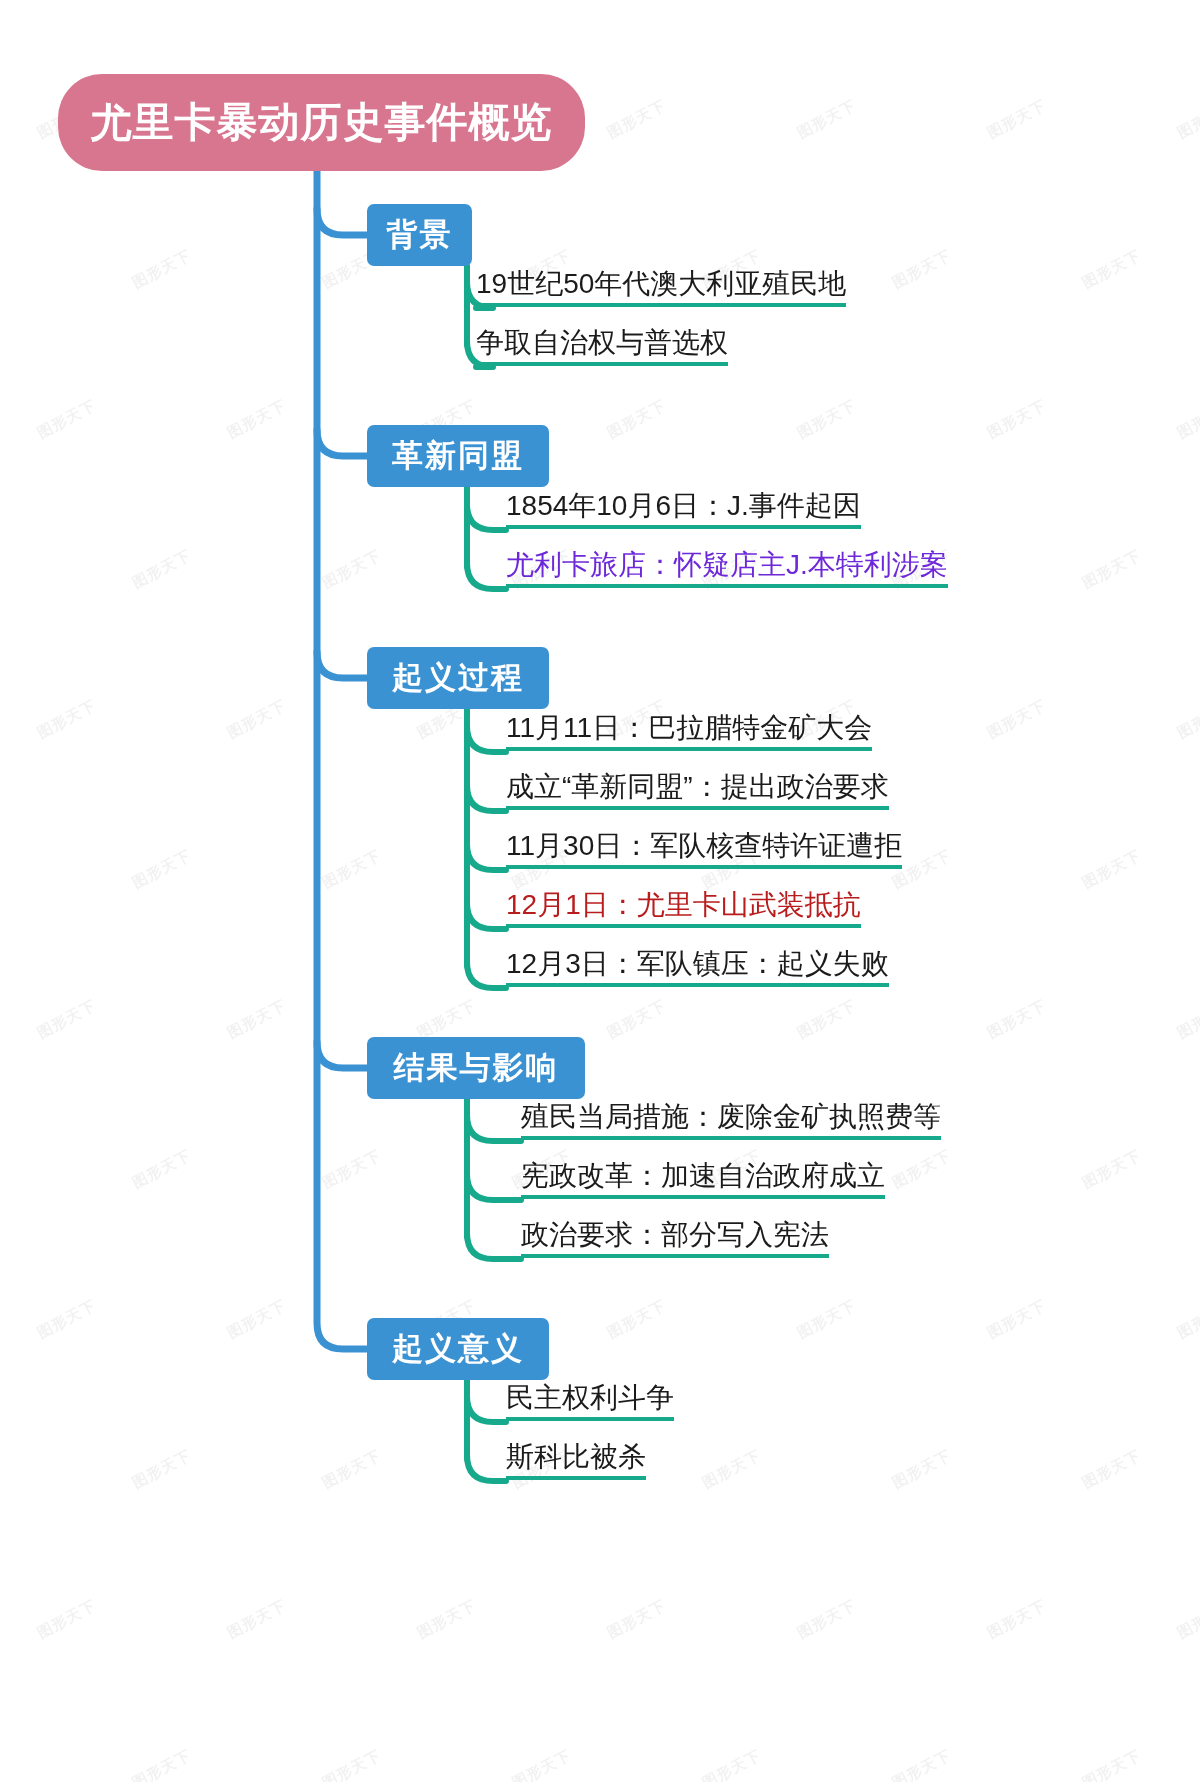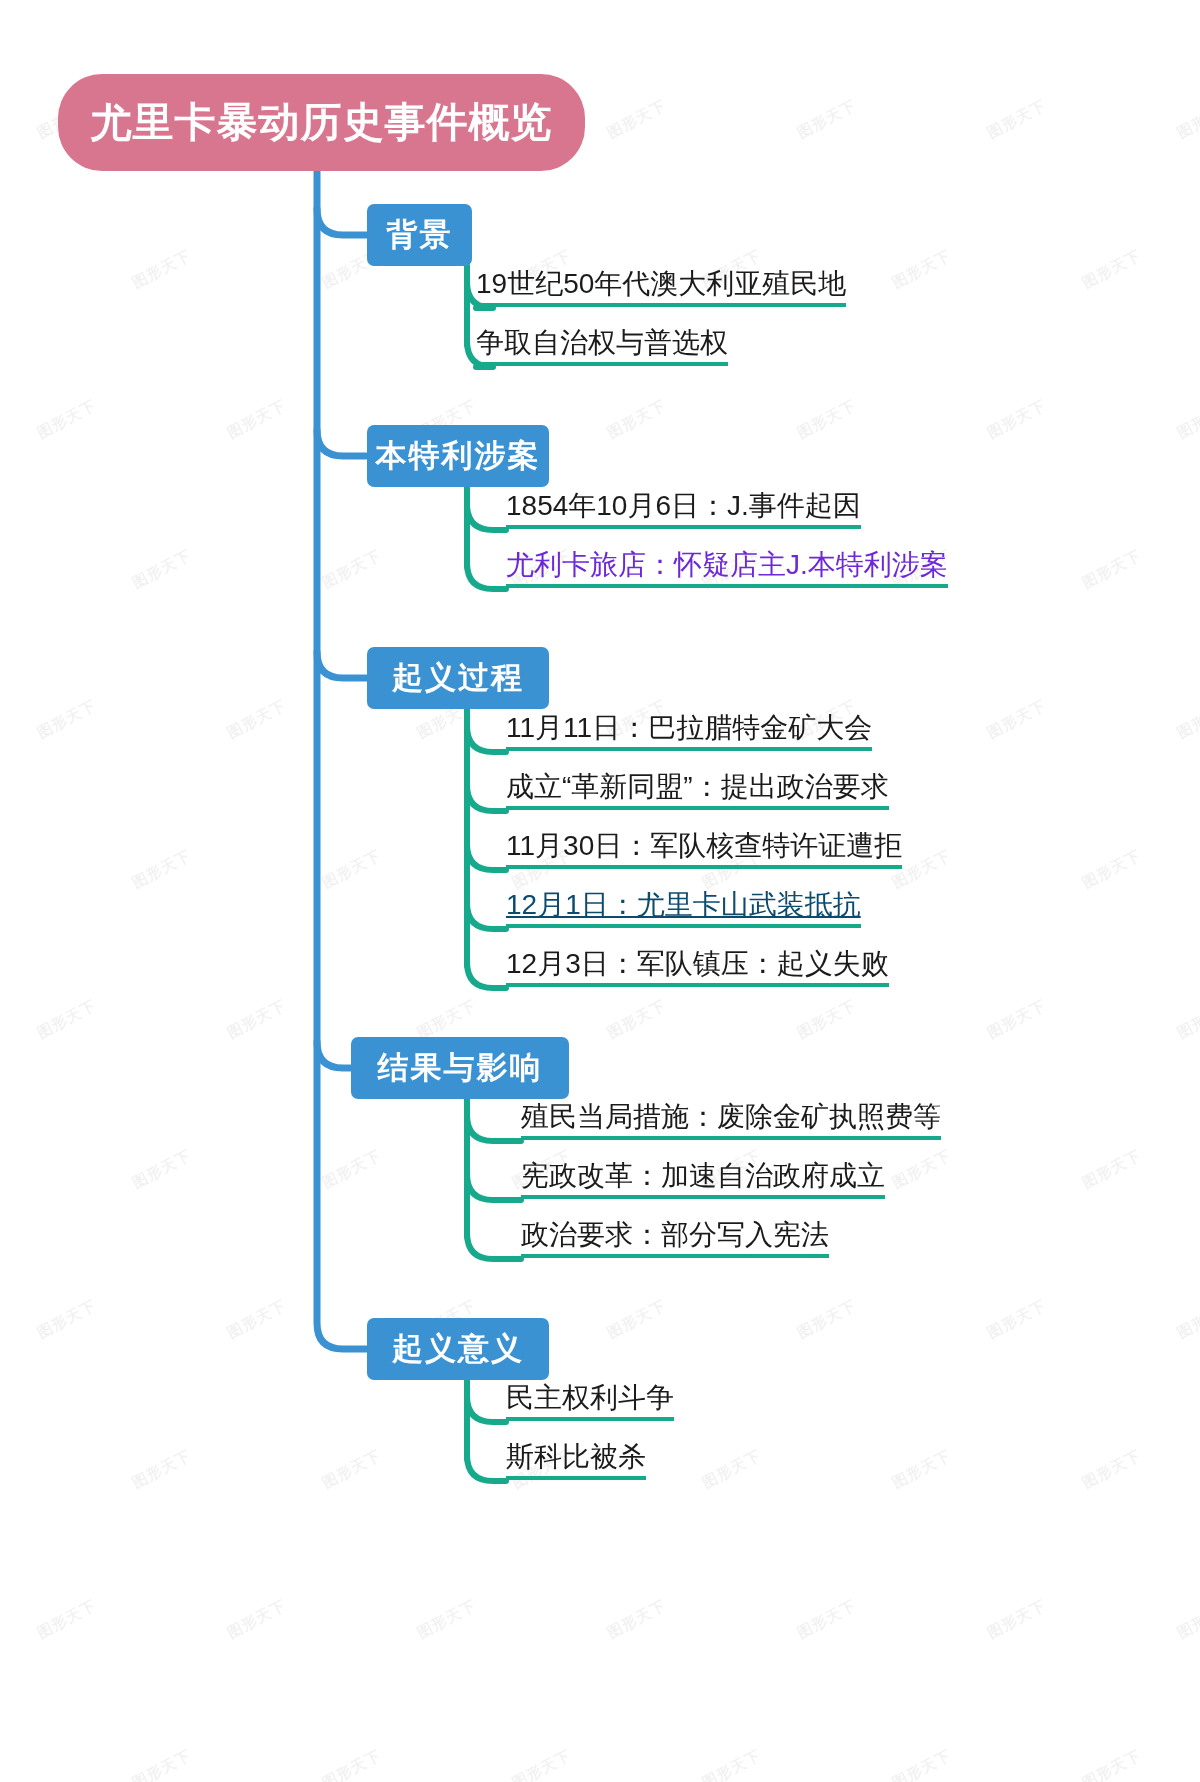--- a/index.html
+++ b/index.html
@@ -206,33 +206,33 @@
   <div id="nodes">
       <div class="node root-node" style="left: 58px; top: 74px; width: 527px; height: 97px; background: rgb(216, 117, 143);">
         <span>尤里卡暴动历史事件概览</span>
       </div>
       <div class="node branch-node" style="left: 367px; top: 204px; width: 105px; height: 62px; background: rgb(59, 146, 211);">
         <span>背景</span>
       </div>
       <div class="node leaf-node" style="left: 476px; top: 270px; border-bottom-color: rgb(23, 169, 139); color: rgb(27, 27, 27);"><span>19世纪50年代澳大利亚殖民地</span></div>
       <div class="node leaf-node" style="left: 476px; top: 329px; border-bottom-color: rgb(23, 169, 139); color: rgb(27, 27, 27);"><span>争取自治权与普选权</span></div>
       <div class="node branch-node" style="left: 367px; top: 425px; width: 182px; height: 62px; background: rgb(59, 146, 211);">
-        <span>本特利涉案</span>
+        <span>革新同盟</span>
       </div>
       <div class="node leaf-node" style="left: 506px; top: 492px; border-bottom-color: rgb(23, 169, 139); color: rgb(27, 27, 27);"><span>1854年10月6日：J.事件起因</span></div>
       <div class="node leaf-node" style="left: 506px; top: 551px; border-bottom-color: rgb(23, 169, 139); color: #6d28d9;"><span>尤利卡旅店：怀疑店主J.本特利涉案</span></div>
       <div class="node branch-node" style="left: 367px; top: 647px; width: 182px; height: 62px; background: rgb(59, 146, 211);">
         <span>起义过程</span>
       </div>
       <div class="node leaf-node" style="left: 506px; top: 714px; border-bottom-color: rgb(23, 169, 139); color: rgb(27, 27, 27);"><span>11月11日：巴拉腊特金矿大会</span></div>
       <div class="node leaf-node" style="left: 506px; top: 773px; border-bottom-color: rgb(23, 169, 139); color: rgb(27, 27, 27);"><span>成立“革新同盟”：提出政治要求</span></div>
       <div class="node leaf-node" style="left: 506px; top: 832px; border-bottom-color: rgb(23, 169, 139); color: rgb(27, 27, 27);"><span>11月30日：军队核查特许证遭拒</span></div>
-      <div class="node leaf-node" style="left: 506px; top: 891px; border-bottom-color: rgb(23, 169, 139); color: #0c4a6e; text-decoration: underline;"><span>12月1日：尤里卡山武装抵抗</span></div>
+      <div class="node leaf-node" style="left: 506px; top: 891px; border-bottom-color: rgb(23, 169, 139); color: #b91c1c;"><span>12月1日：尤里卡山武装抵抗</span></div>
       <div class="node leaf-node" style="left: 506px; top: 950px; border-bottom-color: rgb(23, 169, 139); color: rgb(27, 27, 27);"><span>12月3日：军队镇压：起义失败</span></div>
-      <div class="node branch-node" style="left: 351px; top: 1037px; width: 218px; height: 62px; background: rgb(59, 146, 211);">
+      <div class="node branch-node" style="left: 367px; top: 1037px; width: 218px; height: 62px; background: rgb(59, 146, 211);">
         <span>结果与影响</span>
       </div>
       <div class="node leaf-node" style="left: 521px; top: 1103px; border-bottom-color: rgb(23, 169, 139); color: rgb(27, 27, 27);"><span>殖民当局措施：废除金矿执照费等</span></div>
       <div class="node leaf-node" style="left: 521px; top: 1162px; border-bottom-color: rgb(23, 169, 139); color: rgb(27, 27, 27);"><span>宪政改革：加速自治政府成立</span></div>
       <div class="node leaf-node" style="left: 521px; top: 1221px; border-bottom-color: rgb(23, 169, 139); color: rgb(27, 27, 27);"><span>政治要求：部分写入宪法</span></div>
       <div class="node branch-node" style="left: 367px; top: 1318px; width: 182px; height: 62px; background: rgb(59, 146, 211);">
         <span>起义意义</span>
       </div>
       <div class="node leaf-node" style="left: 506px; top: 1384px; border-bottom-color: rgb(23, 169, 139); color: rgb(27, 27, 27);"><span>民主权利斗争</span></div>
       <div class="node leaf-node" style="left: 506px; top: 1443px; border-bottom-color: rgb(23, 169, 139); color: rgb(27, 27, 27);"><span>斯科比被杀</span></div>

